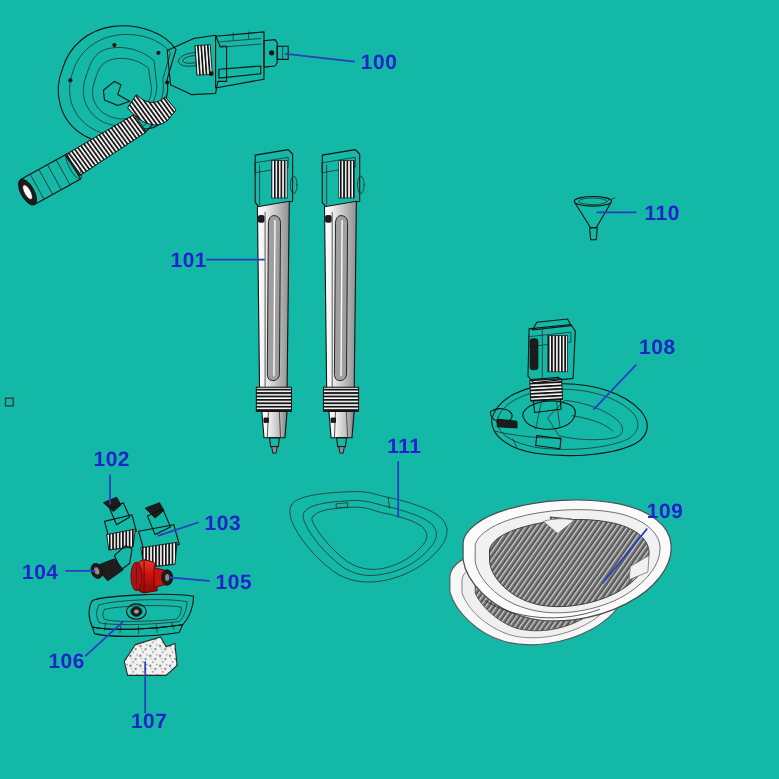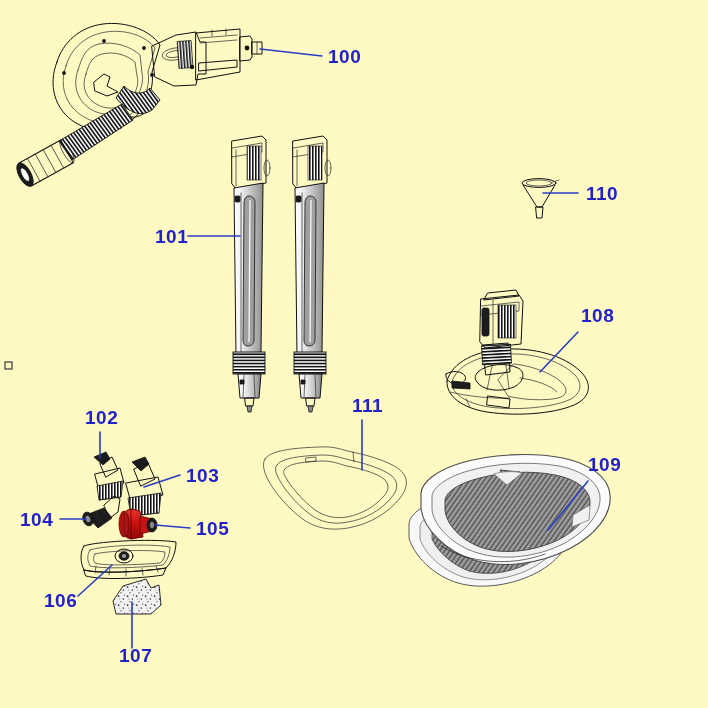--- a/index.html
+++ b/index.html
@@ -8,21 +8,21 @@
     padding: 0;
     background: #ffffff;
   }
   body {
     font-family: "Liberation Sans", sans-serif;
   }
   #diagram-root {
     position: relative;
     width: 708px;
     height: 708px;
-    background: #fef9c3;
+    background: #14b8a6;
     overflow: hidden;
   }
   #parts-svg {
     position: absolute;
     top: 0;
     left: 0;
     width: 708px;
     height: 708px;
     display: block;
   }

